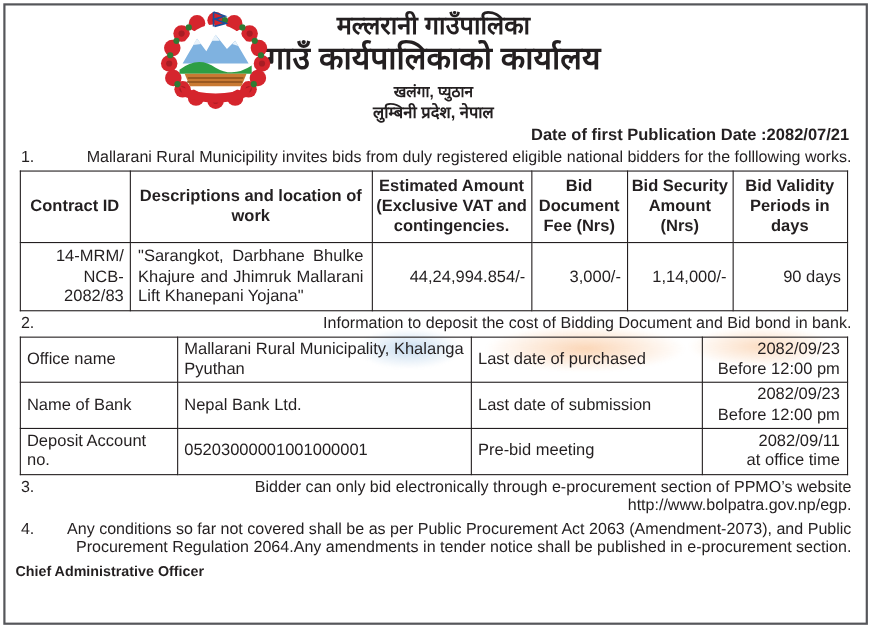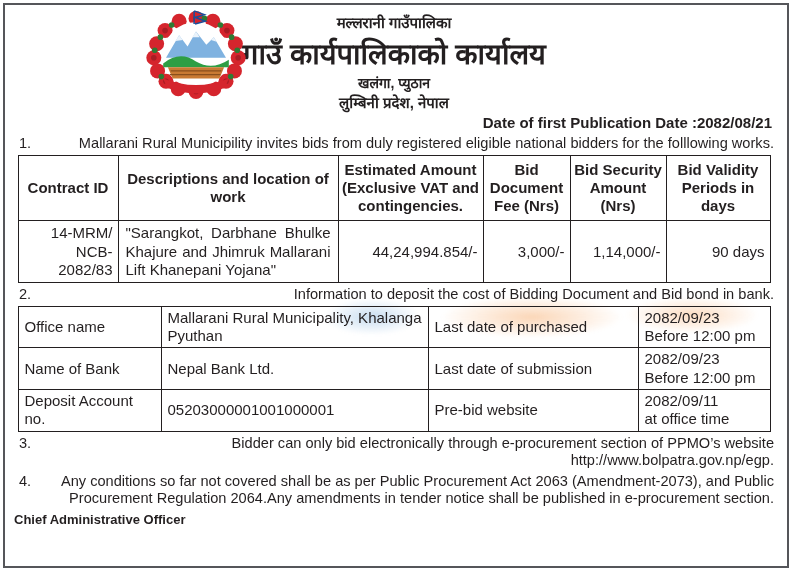--- a/index.html
+++ b/index.html
@@ -20,35 +20,35 @@
     background:
       radial-gradient(70px 26px at 75px 42px, rgba(110,165,215,.38), rgba(110,165,215,0) 70%),
       radial-gradient(130px 30px at 235px 42px, rgba(244,148,66,.38), rgba(244,148,66,0) 70%),
       radial-gradient(95px 26px at 395px 40px, rgba(244,148,66,.32), rgba(244,148,66,0) 70%);
     filter: blur(1.5px);
     pointer-events: none; z-index: 0;
   }
   .content { position: relative; z-index: 1; }
   .header { position: relative; text-align: center; padding-top: 2px; }
   .emblem { position: absolute; left: 130px; top: 2px; width: 104px; height: 90px; }
-  .t1 { font-size: 15px; font-weight: bold; line-height: 28px; }
+  .t1 { font-size: 23px; font-weight: bold; line-height: 28px; }
   .t2 { font-size: 29px; font-weight: bold; line-height: 35px; }
   .t3 { font-size: 14px; font-weight: bold; line-height: 17px; margin-top: 3px; text-align: center; }
   .t4 { font-size: 15px; font-weight: bold; line-height: 19px; margin-top: 1px; }
   .pubdate { text-align: right; font-weight: bold; font-size: 15px; line-height: 18px; margin: 2px 2px 0 0; }
   .note { display: flex; font-size: 14.6px; line-height: 17.5px; margin: 3px 0 2px; }
   .note .num { width: 29px; padding-left: 5px; flex: none; }
   .note .txt { flex: 1; text-align: right; }
   table { border-collapse: collapse; width: 752px; margin: 1px auto; table-layout: fixed; }
   td, th { border: 1.5px solid #231f20; font-size: 15px; line-height: 1.22; vertical-align: middle; padding: 3px 5px; }
   .bid th { font-weight: bold; text-align: center; padding: 5px 3px; }
   .bid td { text-align: right; }
   .bid td.desc { text-align: justify; padding: 3px 7px; }
   .dep td { text-align: left; height: 40px; padding: 2px 6px; }
-  .dep td.date { text-align: left; }
+  .dep td.date { text-align: right; }
   .pre { white-space: pre-line; }
   .sig { font-weight: bold; font-size: 13px; line-height: 19px; margin: 2px 1px 0 0; }
 </style>
 </head>
 <body>
 
 <div class="frame">
   <div class="watermark"></div>
   <div class="content">
 
@@ -105,21 +105,21 @@
         <path d="M20,74 Q55,88 90,74 L86,84 Q55,96 24,84 Z" fill="#d5252d"></path>
 
         <path d="M53,2 L53,16 M53,2 L64,6 L54,9 L65,13 L54,16" stroke="#1b4e9b" stroke-width="1.6" fill="#d5252d"></path>
       </svg>
       <div class="t1">मल्लरानी गाउँपालिका</div>
       <div class="t2">गाउँ कार्यपालिकाको कार्यालय</div>
       <div class="t3">खलंगा, प्युठान</div>
       <div class="t4">लुम्बिनी प्रदेश, नेपाल</div>
     </div>
 
-    <div class="pubdate">Date of first Publication Date :2082/08/21</div>
+    <div class="pubdate">Date of first Publication Date :2082/07/21</div>
 
     <div class="note">
       <div class="num">1.</div>
       <div class="txt">Mallarani Rural Municipility invites bids from duly registered eligible national bidders for the folllowing works.</div>
     </div>
 
     <table class="bid">
       <colgroup>
         <col style="width:100px">
           <col style="width:220px">
@@ -172,21 +172,21 @@
       <tr>
         <td>Name of Bank</td>
         <td>Nepal Bank Ltd.</td>
         <td>Last date of submission</td>
         <td class="date pre">2082/09/23
 Before 12:00 pm</td>
       </tr>
       <tr>
         <td>Deposit Account no.</td>
         <td>05203000001001000001</td>
-        <td>Pre-bid website</td>
+        <td>Pre-bid meeting</td>
         <td class="date pre">2082/09/11
 at office time</td>
       </tr>
     </tbody>
       </table>
 
     <div class="note">
       <div class="num">3.</div>
       <div class="txt">Bidder can only bid electronically through e-procurement section of PPMO’s website http://www.bolpatra.gov.np/egp.</div>
     </div>

